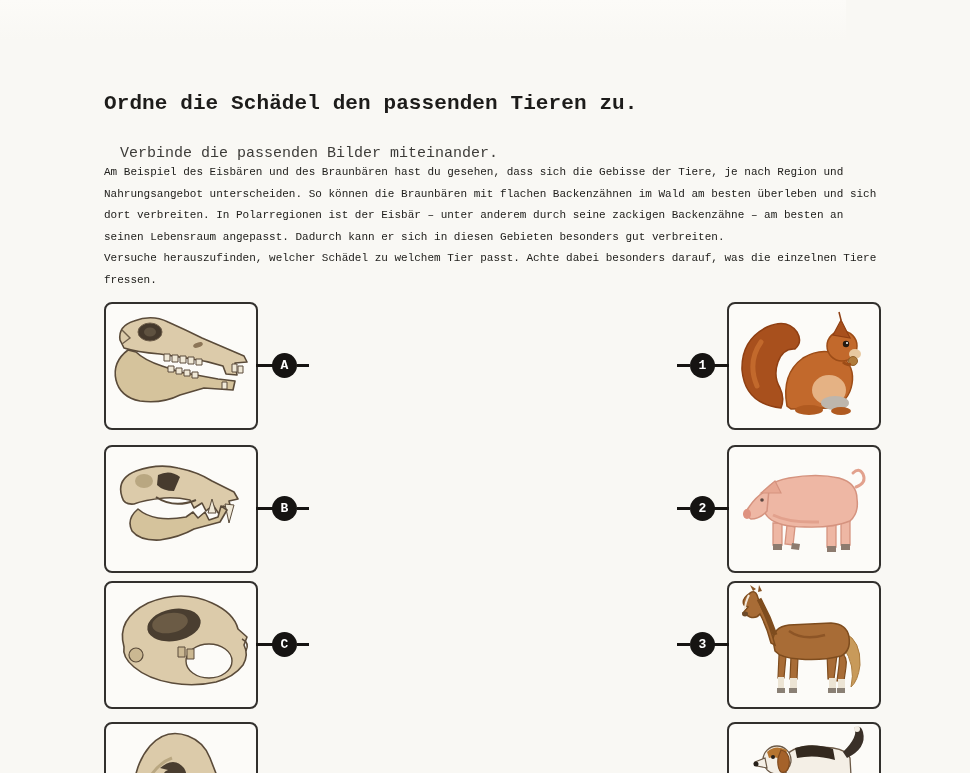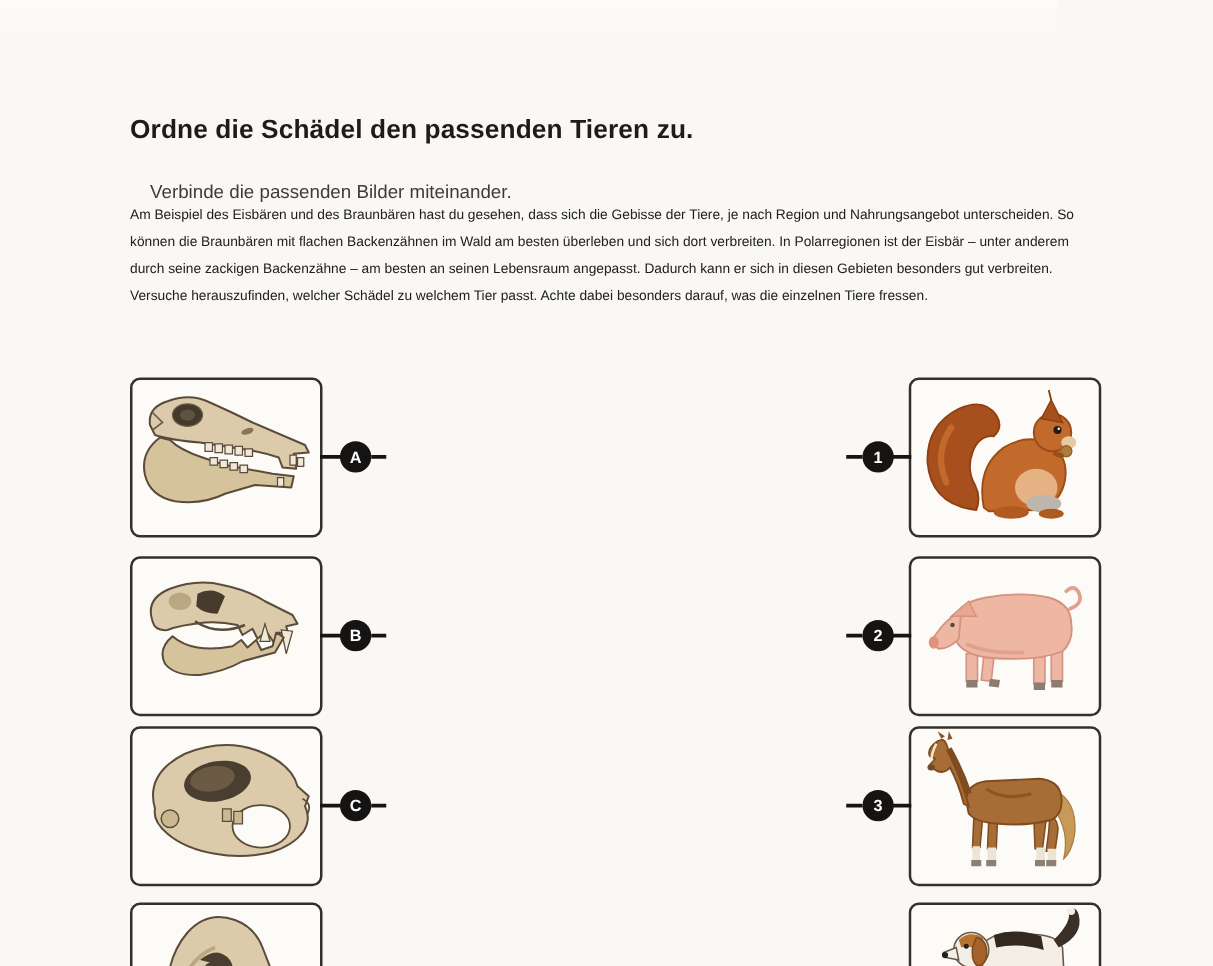--- a/index.html
+++ b/index.html
@@ -4,20 +4,21 @@
 <style>
   html, body { margin: 0; padding: 0; }
   body {
     width: 970px; height: 773px; overflow: hidden;
     font-family: "Liberation Sans", sans-serif;
     background: #f9f8f4;
   }
   .page {
     position: relative; width: 846px; height: 773px;
     background: linear-gradient(180deg, #fcfbf8 0px, #f9f8f4 40px);
+    font-family: Liberation Mono, monospace;
   }
   .title {
     position: absolute; left: 104px; top: 92px; margin: 0;
     font-size: 21px; font-weight: bold; color: #1d1c1a; letter-spacing: 0.1px;
   }
   .subtitle {
     position: absolute; left: 104px; top: 129px; margin: 16px;
     font-size: 15px; color: #3d3c39;
   }
   .instructions {

